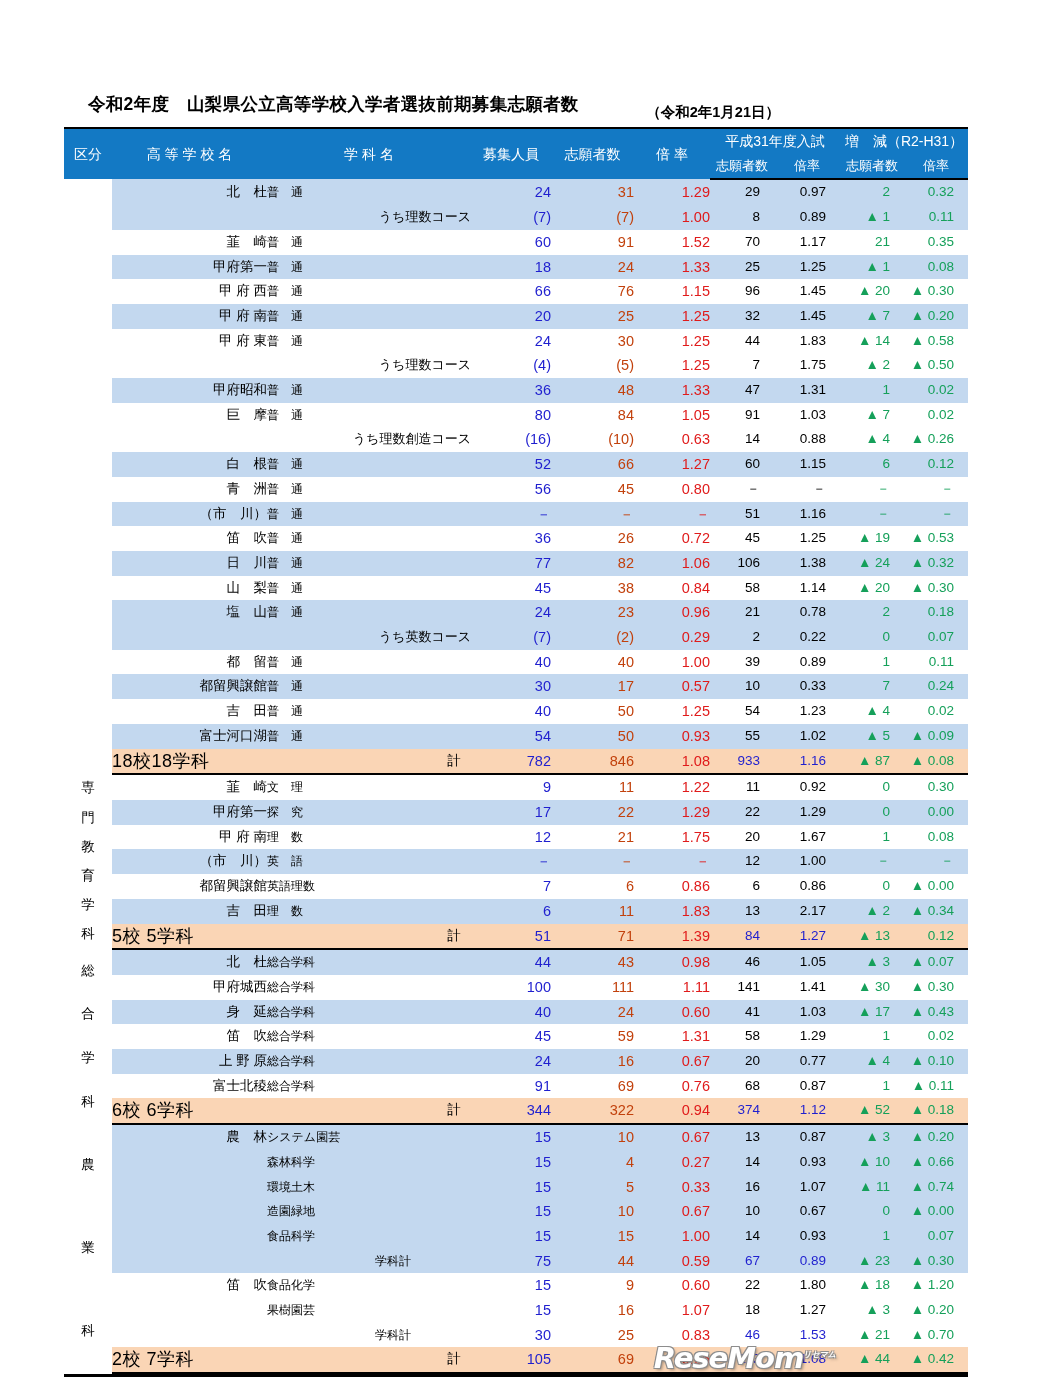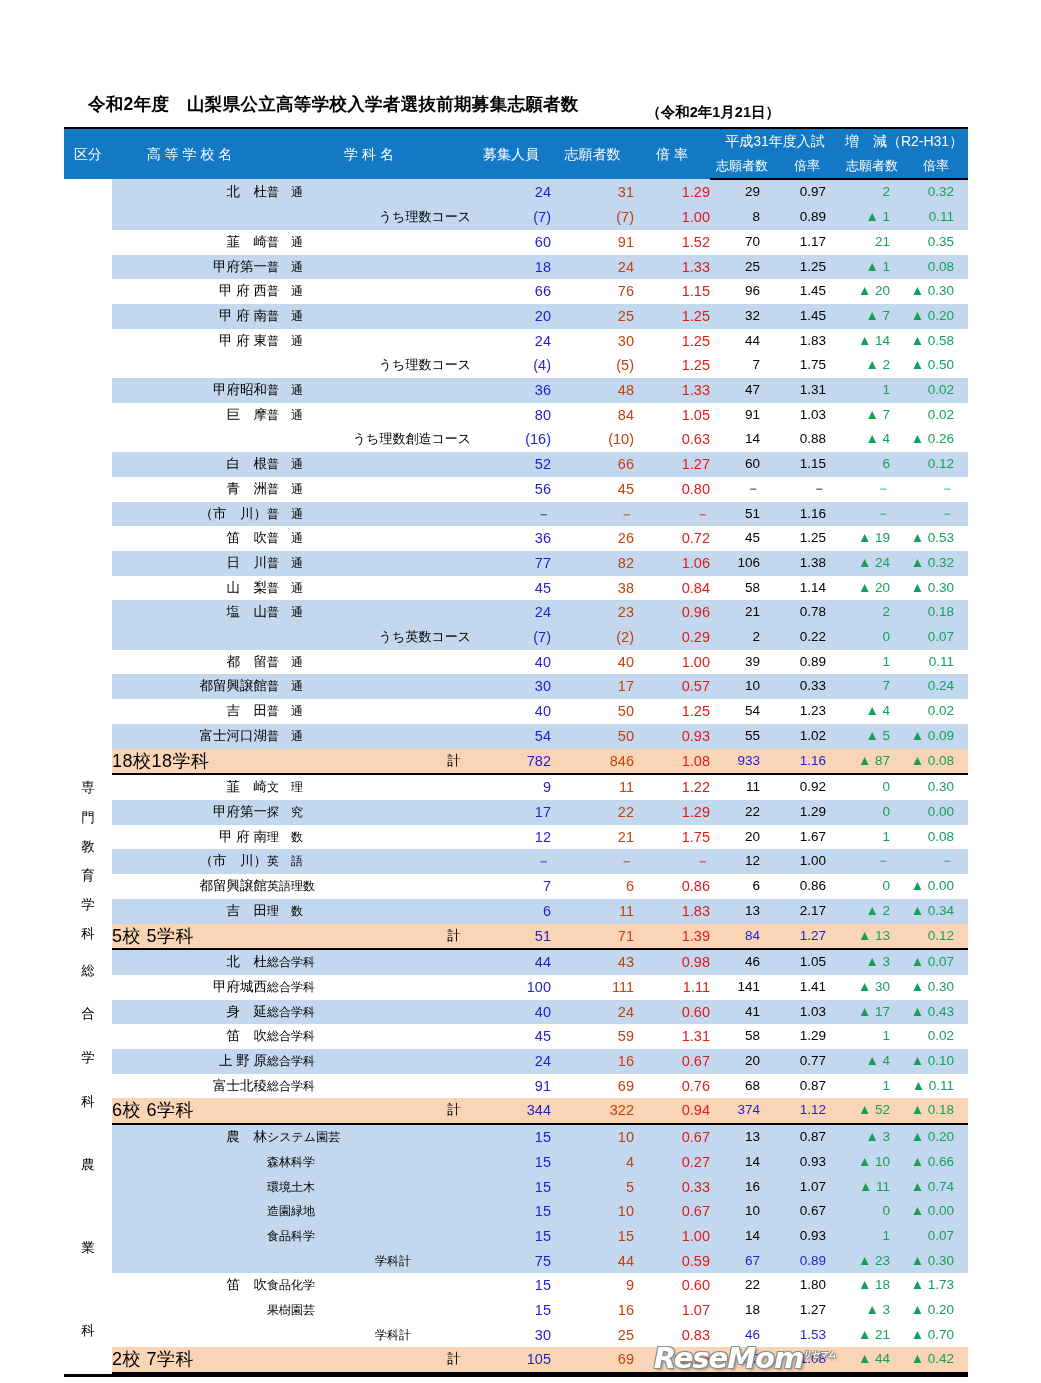--- a/index.html
+++ b/index.html
@@ -763,21 +763,21 @@
           </tr>
           <tr class="row-white">
             <td class="school tbl-left-edge">笛　吹</td>
             <td class="course" colspan="2">食品化学</td>
             <td class="num "><span class="v-boshu">15</span></td>
             <td class="num "><span class="v-shigan">9</span></td>
             <td class="num "><span class="v-bai">0.60</span></td>
             <td class="num small dotted-cell"><span class="v-prev">22</span></td>
             <td class="num small"><span class="v-prev">1.80</span></td>
             <td class="num small dotted-cell"><span class="v-diff">▲ 18</span></td>
-            <td class="num small tbl-right-edge"><span class="v-diff">▲ 1.73</span></td>
+            <td class="num small tbl-right-edge"><span class="v-diff">▲ 1.20</span></td>
           </tr>
           <tr class="row-white">
             <td class="school tbl-left-edge"></td>
             <td class="course" colspan="2">果樹園芸</td>
             <td class="num "><span class="v-boshu">15</span></td>
             <td class="num "><span class="v-shigan">16</span></td>
             <td class="num "><span class="v-bai">1.07</span></td>
             <td class="num small dotted-cell"><span class="v-prev">18</span></td>
             <td class="num small"><span class="v-prev">1.27</span></td>
             <td class="num small dotted-cell"><span class="v-diff">▲ 3</span></td>

